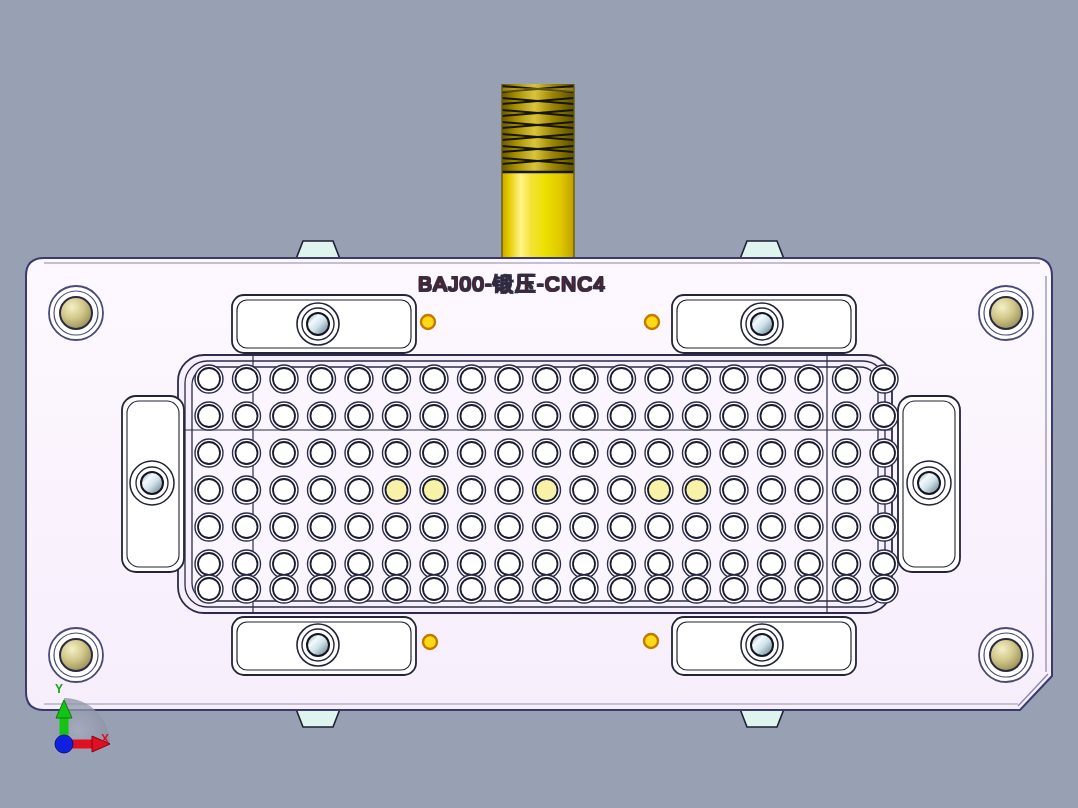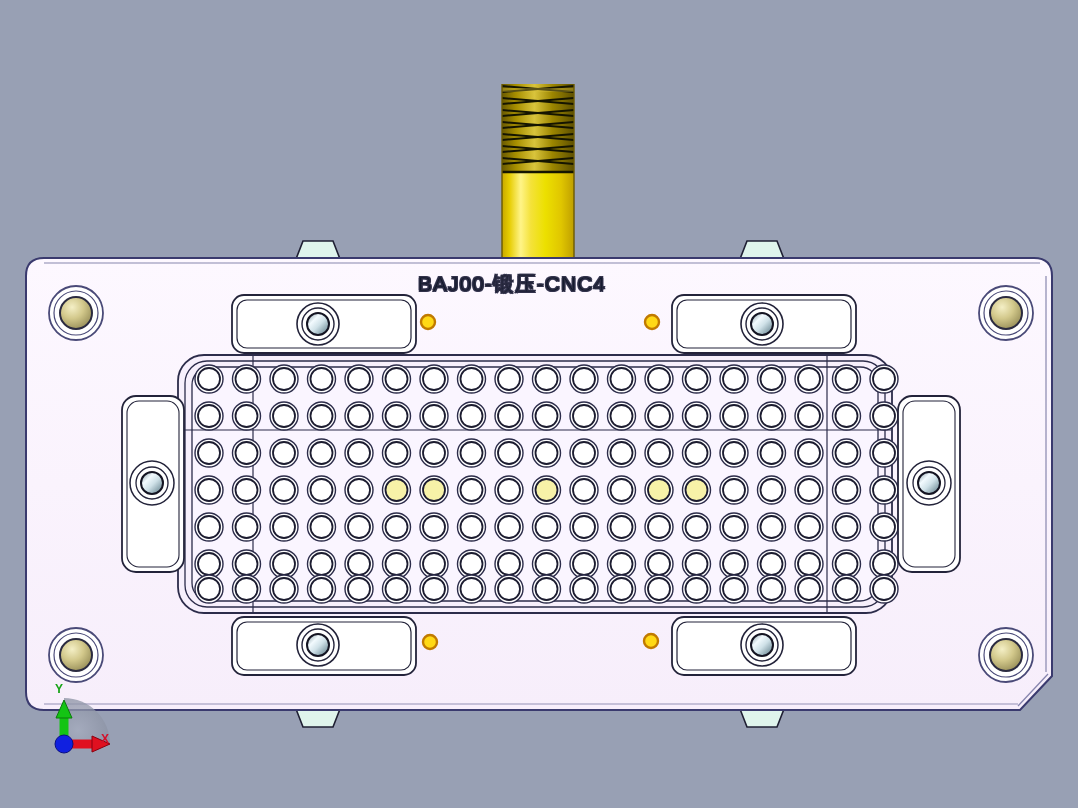--- a/index.html
+++ b/index.html
@@ -8,21 +8,21 @@
     font-family:"Liberation Sans", sans-serif;
     background:#98a0b4;
   }
   #stage{position:relative;width:1078px;height:808px;}
   #cad-svg{position:absolute;left:0;top:0;}
   .lbl{position:absolute;pointer-events:none;}
   #part-label{
     left:418px;top:270px;
     font-family:"Liberation Sans", sans-serif;
     font-size:21px;letter-spacing:1px;
-    color:#0f172a;
+    color:#7f1d1d;
     -webkit-text-stroke:1px #2a2a40;
     text-shadow:
       -1px -1px 0 #3a3a55, 1px -1px 0 #3a3a55,
       -1px  1px 0 #3a3a55, 1px  1px 0 #3a3a55;
     white-space:nowrap;
   }
   .axis-letter{
     position:absolute;font-size:12px;font-weight:bold;
     font-family:"Liberation Sans", sans-serif;
   }

